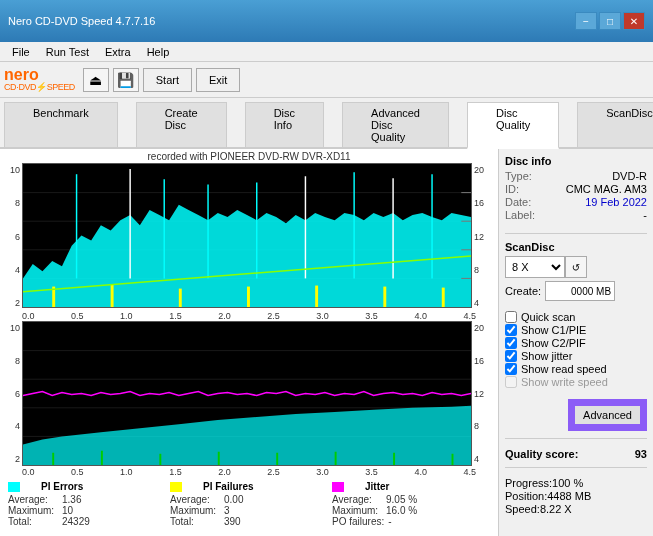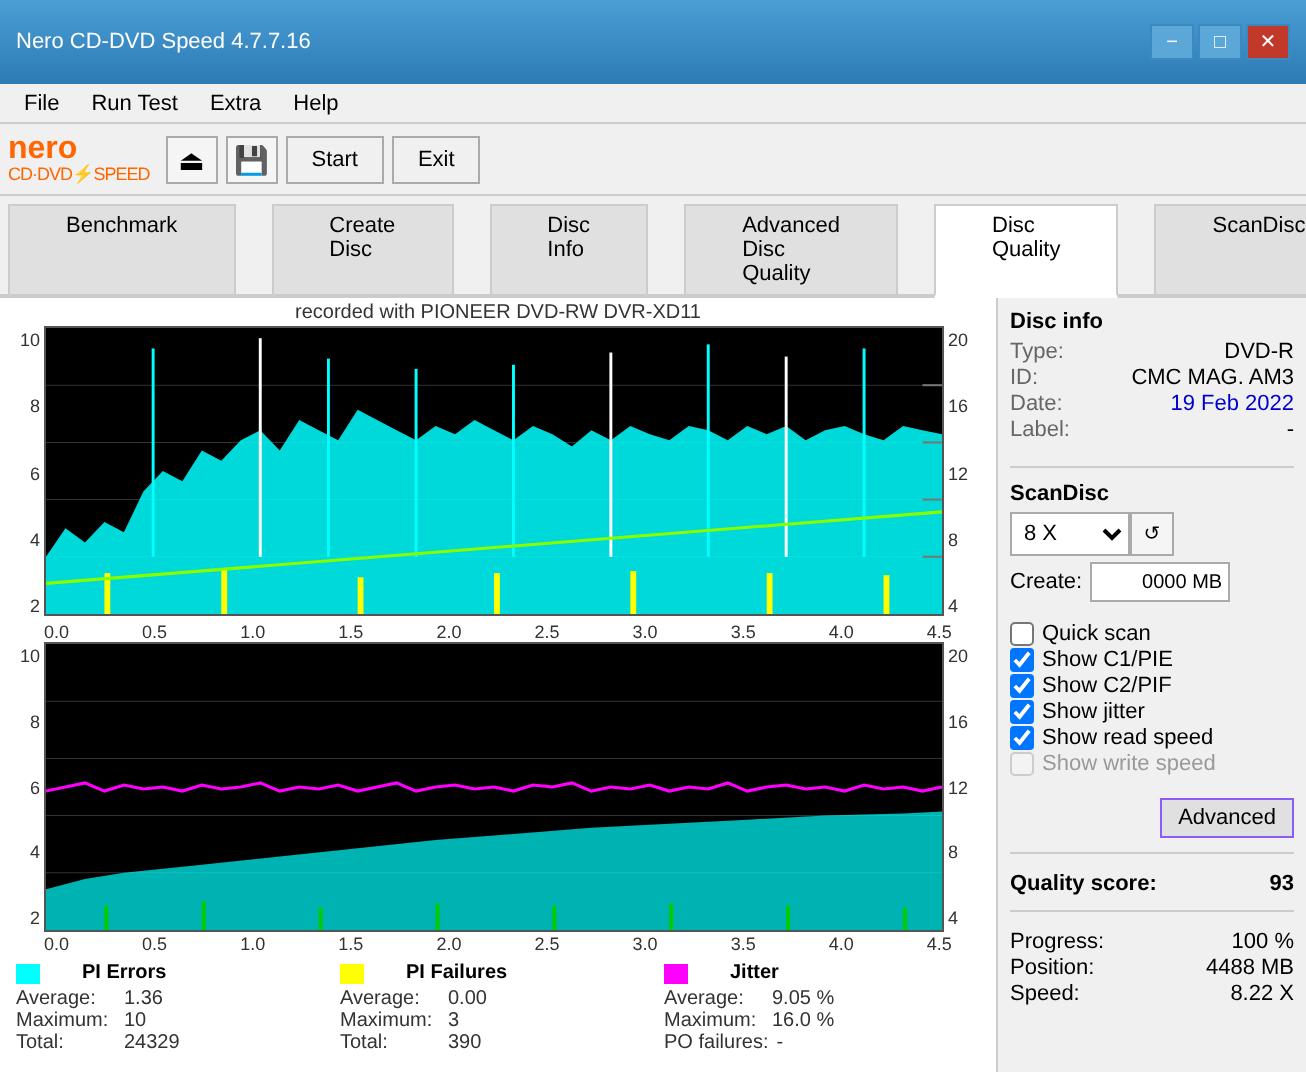--- a/index.html
+++ b/index.html
@@ -128,26 +128,26 @@
     .info-value.blue { color: #0000cc; }
     .divider { border-top: 1px solid #ccc; margin: 3px 0; }
     .settings-row { display: flex; align-items: center; gap: 0; margin-bottom: 3px; }
     .settings-select { height: 22px; font-size: 11px; border: 1px solid #aaa; background: white; padding: 0 2px; width: 60px; }
     .mb-input { height: 20px; font-size: 10px; border: 1px solid #aaa; background: white; padding: 0 3px; width: 70px; text-align: right; }
     .mb-row { display: flex; align-items: center; gap: 4px; margin-bottom: 2px; }
     .mb-label { min-width: 30px; }
     .checkbox-row { display: flex; align-items: center; gap: 4px; margin-bottom: 1px; }
     .checkbox-row input[type=checkbox] { width: 12px; height: 12px; }
     .advanced-btn {
-      background: #e0e0e0; border: 1px solid #8b5cf6; padding: 3px 8px;
+      background: #e0e0e0; border: 7px solid #8b5cf6; padding: 3px 8px;
       cursor: pointer; font-size: 11px; align-self: flex-end; margin-top: 2px; margin-left: 10px;
     }
     .quality-row { display: flex; justify-content: space-between; margin-top: 2px; font-weight: bold; }
     .progress-section { margin-top: 2px; }
-    .progress-row { display: flex; justify-content: space-between; margin-bottom: 1px; }
+    .progress-row { display: flex; margin-bottom: 1px; }
 
     
     svg.chart-svg { width: 100%; height: 100%; }
 
     
     .nero-logo {
       display: flex; flex-direction: column; align-items: flex-start; margin-right: 4px;
     }
     .nero-top { font-size: 16px; font-weight: bold; color: #ff6600; line-height: 1; }
     .nero-bottom { font-size: 9px; color: #ff6600; line-height: 1; letter-spacing: -0.5px; }

